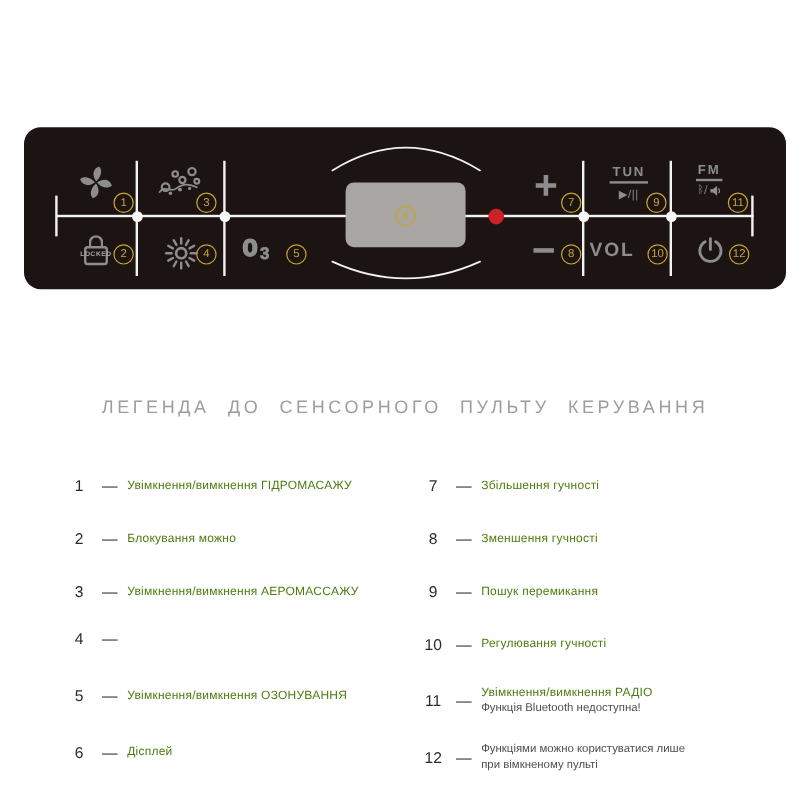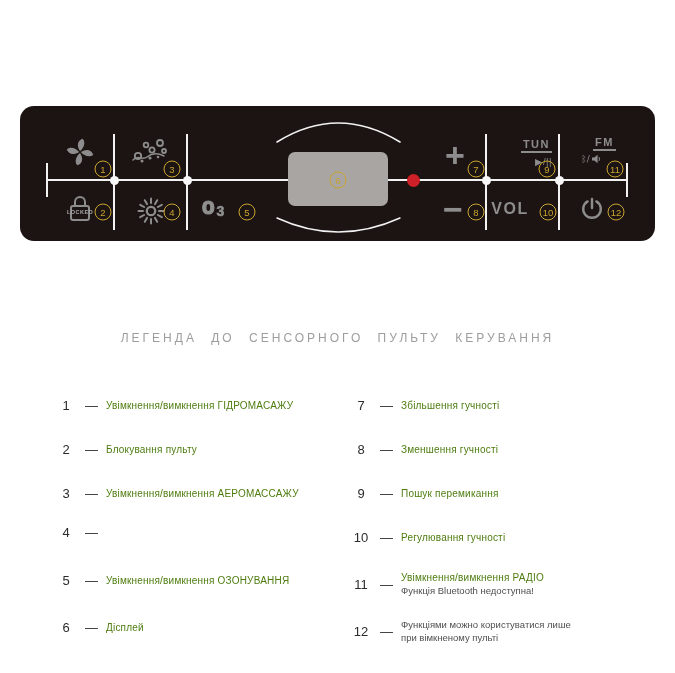--- a/index.html
+++ b/index.html
@@ -13,21 +13,21 @@
   .dot{position:absolute;width:9px;height:9px;border-radius:50%;background:#f6f6f6;}
   .reddot{position:absolute;width:13px;height:13px;border-radius:50%;background:#ce2027;}
   .display{position:absolute;left:268px;top:46px;width:100px;height:54px;
            background:#a8a5a2;border-radius:7px;}
   .callout{position:absolute;width:17px;height:17px;box-sizing:border-box;
            border:1.6px solid #c9a42e;border-radius:50%;color:#c9a42e;
            font-size:9.5px;line-height:1;display:flex;align-items:center;justify-content:center;
            transform:translate(-50%,-50%);}
   .glabel{color:#8d8d8d;position:absolute;}
   .big-sign{font-size:34px;font-weight:bold;line-height:1;transform:translate(-50%,-50%);}
-  .stack{text-align:right;}
+  .stack{text-align:center;}
   .stack .u{display:inline-block;font-size:11px;font-weight:bold;letter-spacing:1.5px;
             border-bottom:2px solid #8d8d8d;padding:0 2px 1px;}
   .stack .sub{margin-top:3px;font-size:9.5px;letter-spacing:.5px;}
   .vol{font-size:16px;font-weight:bold;letter-spacing:1.5px;text-align:center;}
   .bt-row{display:flex;align-items:center;justify-content:center;gap:1px;margin-top:3px;
           font-size:9px;font-family:"DejaVu Sans",sans-serif;}
   .lock-wrap{position:absolute;left:45px;top:90px;width:30px;height:33px;}
   .lock-shackle{position:absolute;left:9px;top:0;width:12px;height:11px;box-sizing:border-box;
                 border:2px solid #8d8d8d;border-bottom:none;border-radius:6px 6px 0 0;}
   .lock-body{position:absolute;left:5px;top:9px;width:20px;height:16px;box-sizing:border-box;
@@ -35,21 +35,21 @@
   .lock-label{position:absolute;left:-8px;top:13px;width:46px;text-align:center;
               font-size:5.5px;font-weight:bold;letter-spacing:.5px;color:#a8a8a8;}
   .o3{position:absolute;left:182px;top:92px;display:flex;align-items:center;color:#8f8f8f;}
   .o3 .o{font-size:21px;font-weight:bold;line-height:1;font-family:"Liberation Mono",monospace;
          -webkit-text-stroke:1.2px #8f8f8f;}
   .o3 .three{font-size:14px;font-weight:bold;line-height:1;margin-left:2px;transform:translateY(2px);
          -webkit-text-stroke:.6px #8f8f8f;}
 
   
   .legend-title{position:absolute;left:0;top:331px;width:675px;text-align:center;
-                font-size:12px;letter-spacing:3px;word-spacing:8px;color:#9d9d9d;}
+                font-size:15px;letter-spacing:3px;word-spacing:8px;color:#9d9d9d;}
   .leg-row{position:absolute;display:flex;align-items:center;transform:translateY(-50%);}
   .leg-left{left:55px;}
   .leg-right{left:350px;}
   .leg-num{width:22px;text-align:center;font-size:13px;color:#2b2b2b;flex:none;}
   .leg-dash{margin:0 8px;font-size:13px;color:#2b2b2b;flex:none;}
   .leg-text{font-size:10px;color:#4d7c0f;line-height:1.3;white-space:pre-line;letter-spacing:.2px;}
   .leg-note{font-size:9.5px;color:#4f4f4f;line-height:1.35;white-space:pre-line;margin-top:1px;}
 </style>
 </head>
 <body>
@@ -175,21 +175,21 @@
   <div class="legend-title">ЛЕГЕНДА ДО СЕНСОРНОГО ПУЛЬТУ КЕРУВАННЯ</div>
 
   <div class="leg-row leg-left" style="top:405px;">
     <span class="leg-num">1</span>
     <span class="leg-dash">—</span>
     <div class="leg-text">Увімкнення/вимкнення ГІДРОМАСАЖУ</div>
   </div>
   <div class="leg-row leg-left" style="top:449px;">
     <span class="leg-num">2</span>
     <span class="leg-dash">—</span>
-    <div class="leg-text">Блокування пульту</div>
+    <div class="leg-text">Блокування можно</div>
   </div>
   <div class="leg-row leg-left" style="top:493px;">
     <span class="leg-num">3</span>
     <span class="leg-dash">—</span>
     <div class="leg-text">Увімкнення/вимкнення АЕРОМАССАЖУ</div>
   </div>
   <div class="leg-row leg-left" style="top:532px;">
     <span class="leg-num">4</span>
     <span class="leg-dash">—</span>
   </div>

